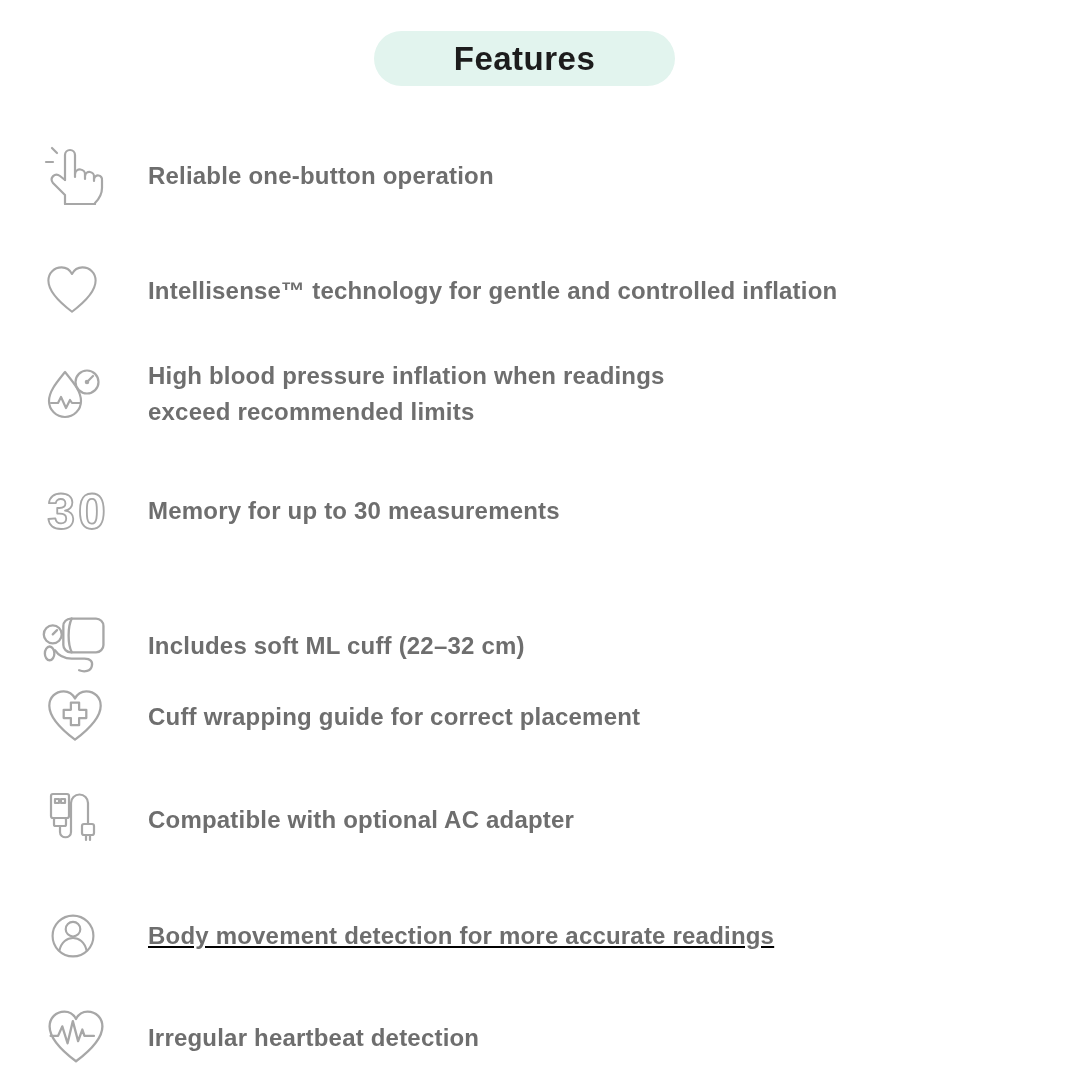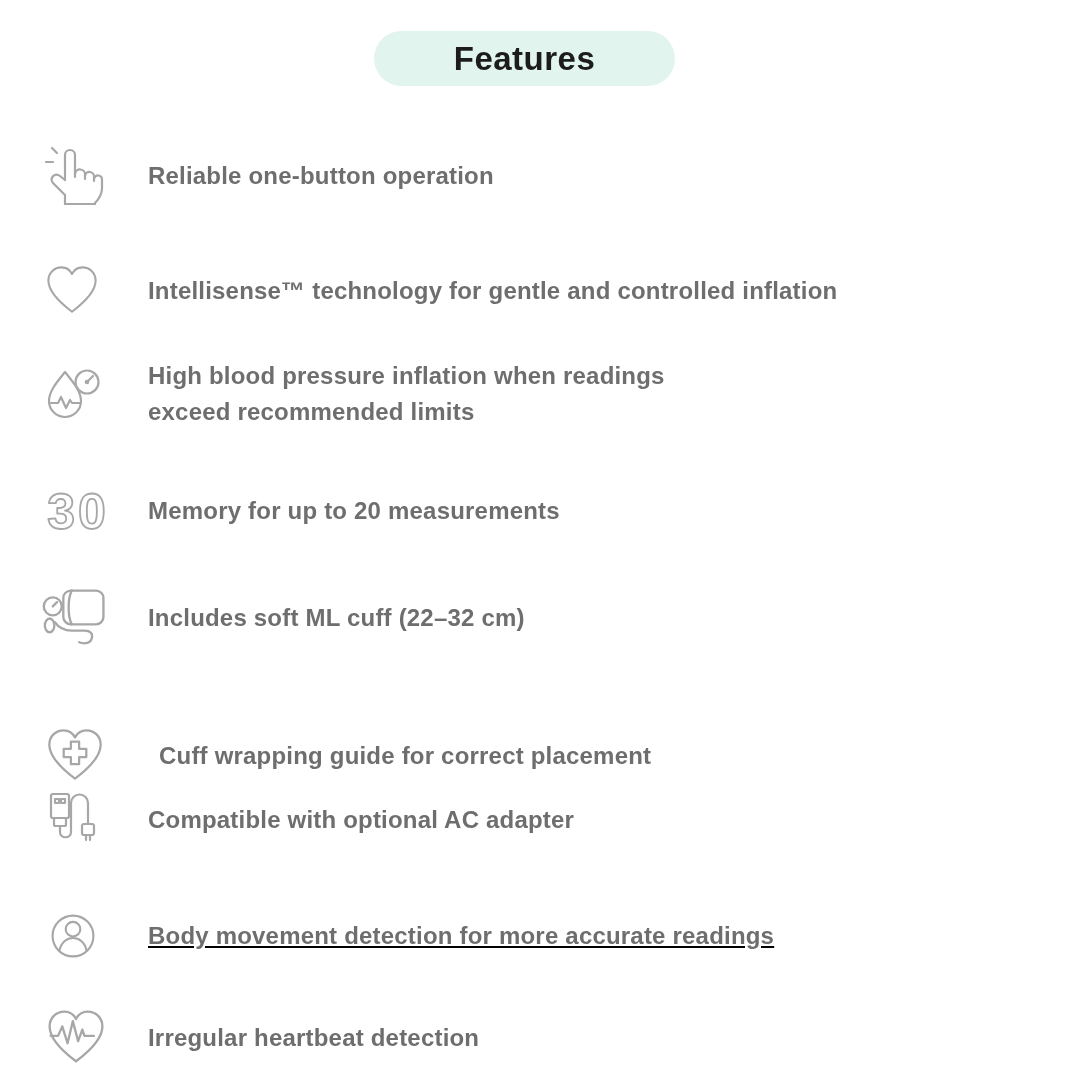--- a/index.html
+++ b/index.html
@@ -54,22 +54,22 @@
     color: #6e6e6e;
     letter-spacing: 0.2px;
     line-height: 36px;
     white-space: pre-line;
     margin-left: 6px;
   }
   .r1 { top: 128px; }
   .r2 { top: 243px; }
   .r3 { top: 346px; }
   .r4 { top: 463px; align-items: center; }
-  .r5 { top: 570px; }
-  .r6 { top: 708px; gap: 11px; }
+  .r5 { top: 598px; }
+  .r6 { top: 669px; }
   .r7 { top: 772px; }
   .r8 { top: 888px; text-decoration: underline; }
   .r9 { top: 990px; }
 </style>
 </head>
 <body>
 
 <div class="page">
 
   <div class="title-pill">
@@ -114,21 +114,21 @@
     <span class="feature-text">High blood pressure inflation when readings
 exceed recommended limits</span>
   </div>
 
   <div class="row r4">
     <span class="icon-box">
       <svg width="80" height="58" viewBox="0 0 80 58" fill="none" stroke="#a7a7a7" stroke-linecap="round" stroke-linejoin="round">
         <text x="40" y="47" text-anchor="middle" font-family="Liberation Sans, sans-serif" font-size="50" font-weight="bold" letter-spacing="3" fill="none" stroke="#a7a7a7" stroke-width="1.8">30</text>
       </svg>
     </span>
-    <span class="feature-text">Memory for up to 20 measurements</span>
+    <span class="feature-text">Memory for up to 30 measurements</span>
   </div>
 
   <div class="row r5">
     <span class="icon-box">
       <svg width="76" height="76" viewBox="0 0 72 72" fill="none" stroke="#a7a7a7" stroke-width="2.2" stroke-linecap="round" stroke-linejoin="round">
         <rect x="24" y="10" width="38" height="32" rx="7"></rect>
         <path d="M32 10 c-4 8 -4 24 0 32"></path>
         <circle cx="14" cy="25" r="8.5"></circle>
         <path d="M14 25 l4 -4"></path>
         <ellipse cx="11" cy="43" rx="4.5" ry="6.5"></ellipse>

